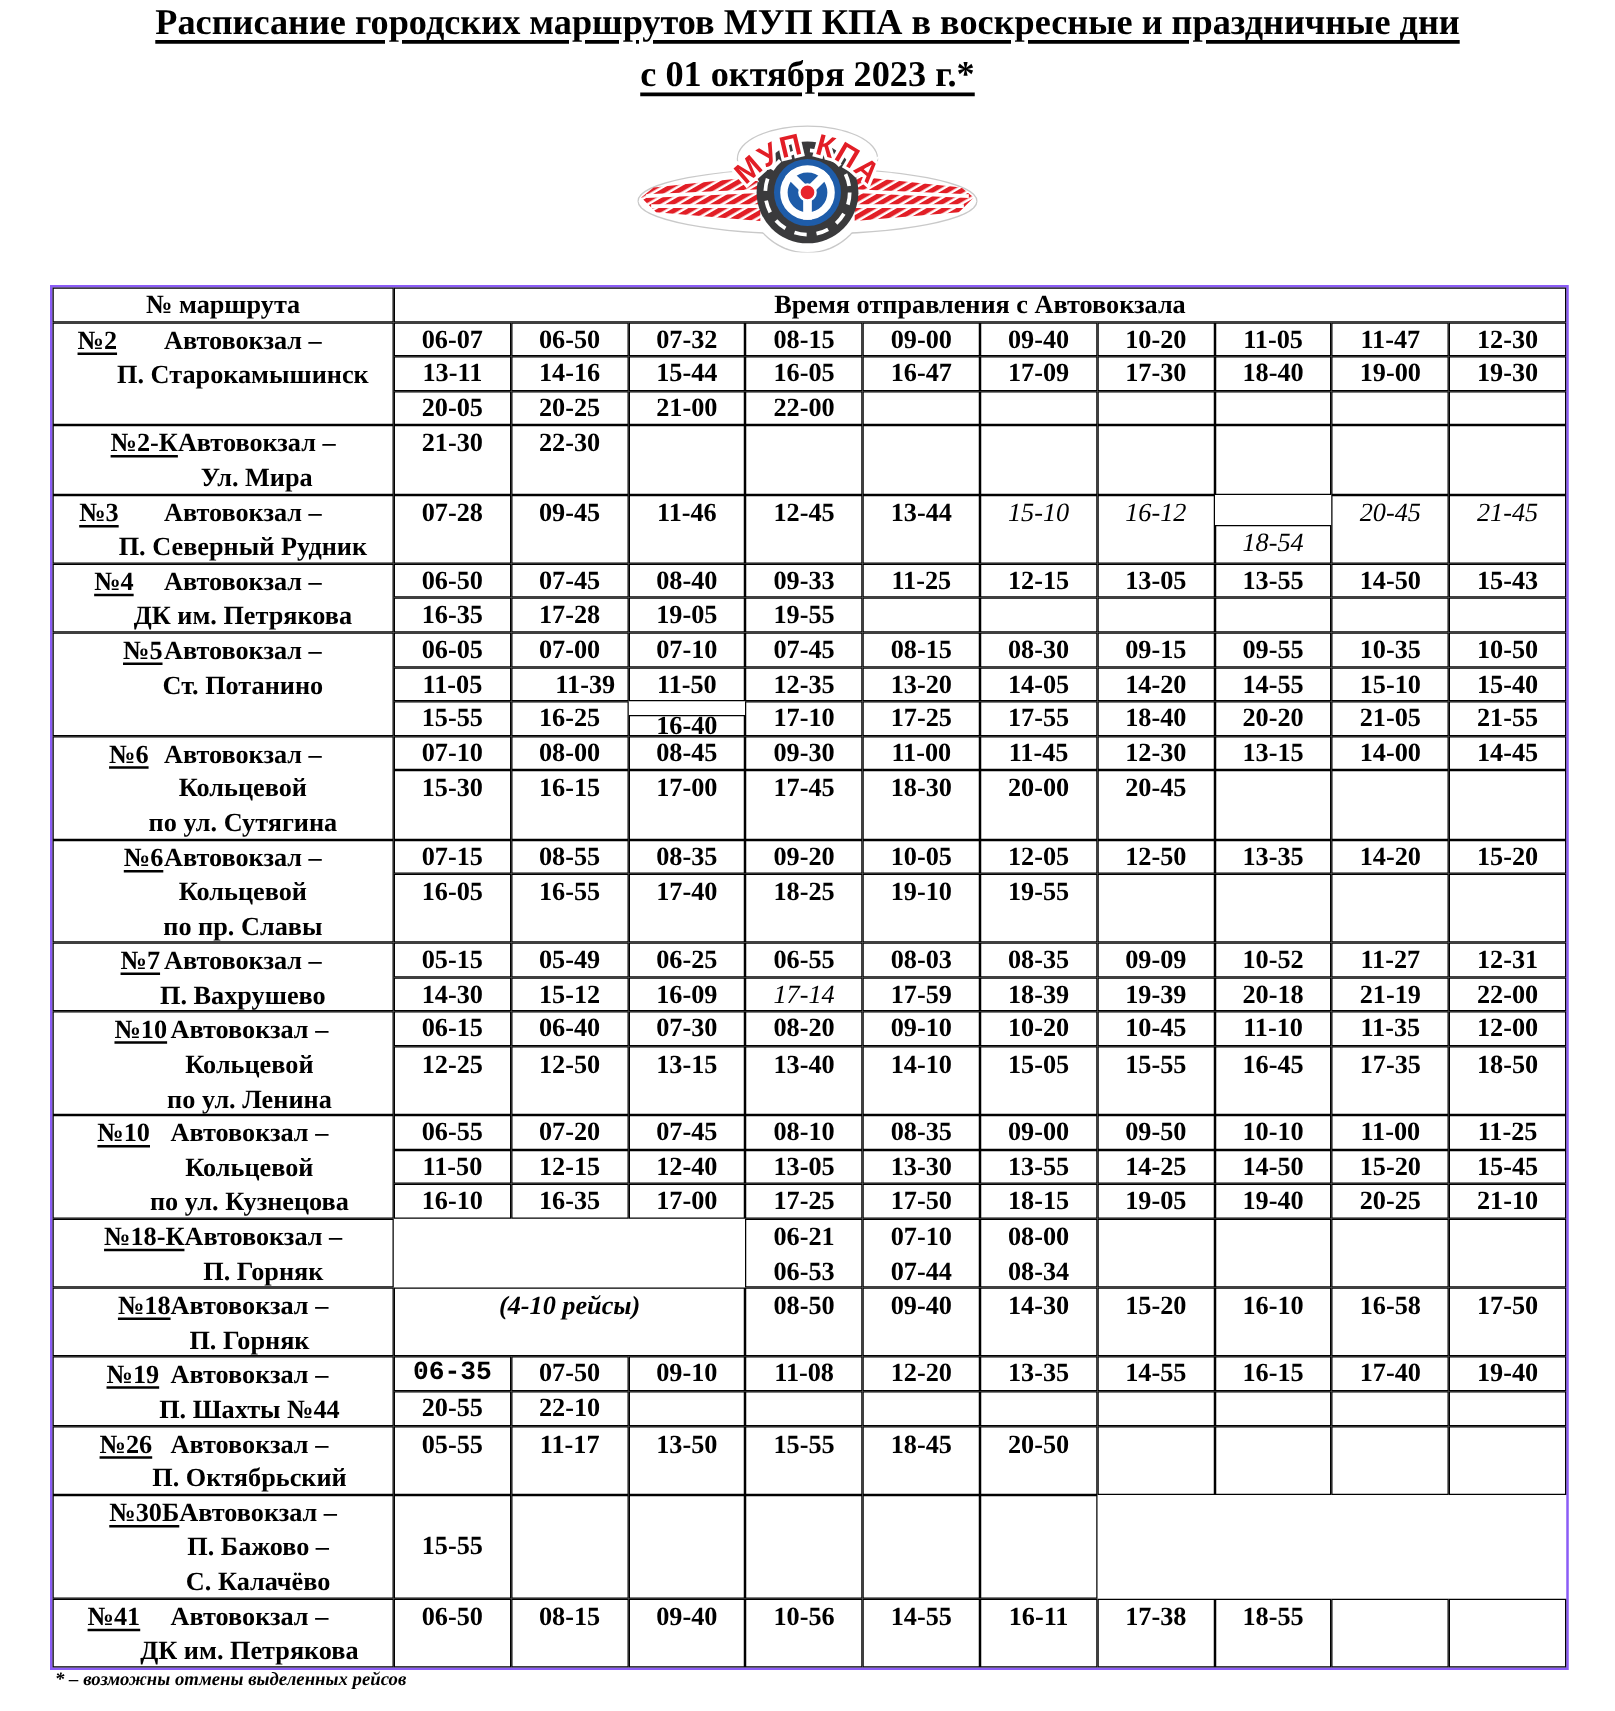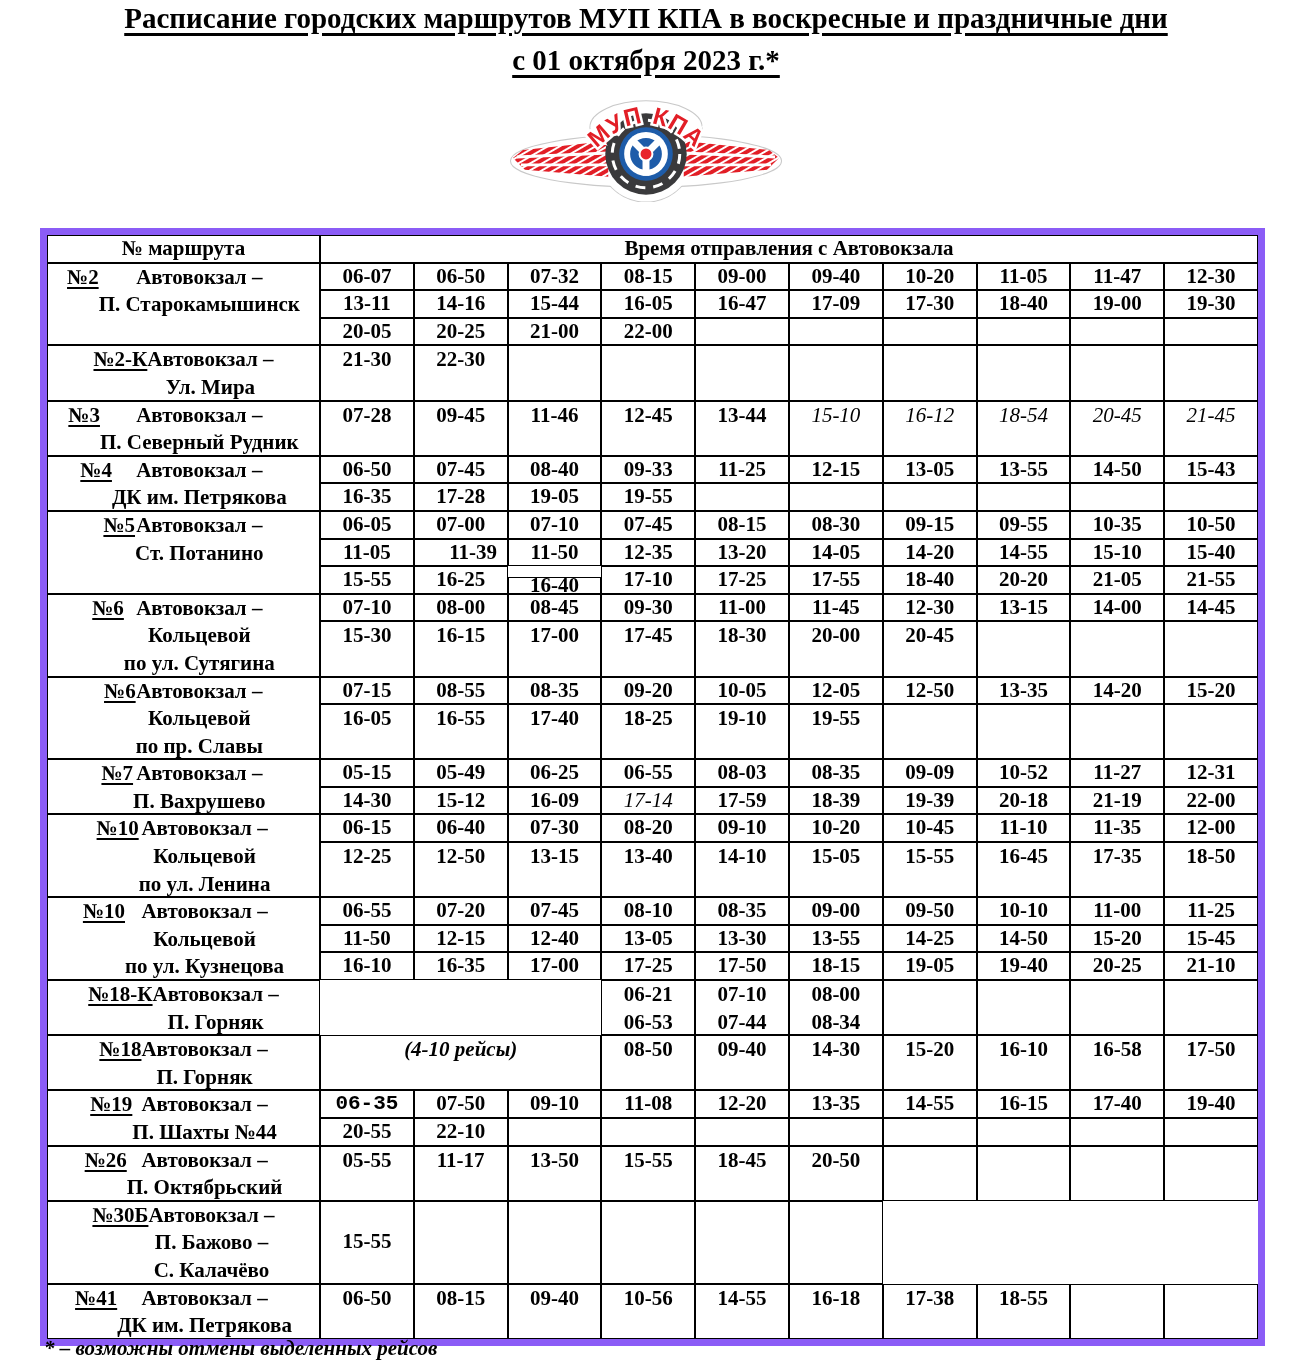--- a/index.html
+++ b/index.html
@@ -14,37 +14,37 @@
   }
   .subtitle{
     position:absolute;top:44px;left:0;width:100%;margin:0;text-align:center;
     font-size:29px;font-weight:bold;
     text-decoration:underline;text-decoration-thickness:2.5px;text-underline-offset:5px;
   }
   .logo-wrap{position:absolute;top:94px;left:50%;transform:translateX(-50%);width:278px;height:108px;}
   .sched{
     position:absolute;top:228px;left:40px;background:#fff;
     display:grid;grid-template-columns:273px repeat(10,93.8px);grid-auto-rows:27.6px;
-    border:7px solid #8b5cf6;
+    border:2px solid #8b5cf6;
   }
   .cell{
     box-sizing:border-box;border:1px solid #000;
     display:flex;align-items:center;justify-content:center;
     font-size:21px;font-weight:bold;line-height:27.6px;text-align:center;
     overflow:hidden;padding:0 2px;
   }
   .cell.top{align-items:flex-start;}
   .cell.name{align-items:flex-start;}
   .cell.head{font-size:21px;}
   .cell.ital{font-weight:normal;font-style:italic;}
   .cell.label{font-style:italic;}
   .u{text-decoration:underline;text-decoration-thickness:2px;text-underline-offset:3px;}
   .footnote{
     position:absolute;top:1336px;left:44px;
-    font-size:21px;font-weight:bold;font-style:italic;
+    font-size:15px;font-weight:bold;font-style:italic;
   }
 </style>
 </head>
 <body>
 
 <h1 class="title">Расписание городских маршрутов МУП КПА в воскресные и праздничные дни</h1>
 <h2 class="subtitle">с 01 октября 2023 г.*</h2>
 
 <div class="logo-wrap">
   <svg viewBox="0 0 280 106" width="278" height="108">
@@ -143,21 +143,21 @@
     <div class="cell top" style="grid-area: 5 / 10 / span 2 / span 1;"></div>
     <div class="cell top" style="grid-area: 5 / 11 / span 2 / span 1;"></div>
     <div class="cell name" style="grid-area: 7 / 1 / span 2 / span 1;"><span class="u">№3</span> Автовокзал –<br>П. Северный Рудник</div>
     <div class="cell top" style="grid-area: 7 / 2 / span 2 / span 1;">07-28</div>
     <div class="cell top" style="grid-area: 7 / 3 / span 2 / span 1;">09-45</div>
     <div class="cell top" style="grid-area: 7 / 4 / span 2 / span 1;">11-46</div>
     <div class="cell top" style="grid-area: 7 / 5 / span 2 / span 1;">12-45</div>
     <div class="cell top" style="grid-area: 7 / 6 / span 2 / span 1;">13-44</div>
     <div class="cell top ital" style="grid-area: 7 / 7 / span 2 / span 1;">15-10</div>
     <div class="cell top ital" style="grid-area: 7 / 8 / span 2 / span 1;">16-12</div>
-    <div class="cell top ital" style="grid-area: 7 / 9 / span 2 / span 1;">18-54</div>
+    <div class="cell top ital" style="grid-area: 7 / 9 / span 2 / span 1; margin-top: 24px;">18-54</div>
     <div class="cell top ital" style="grid-area: 7 / 10 / span 2 / span 1;">20-45</div>
     <div class="cell top ital" style="grid-area: 7 / 11 / span 2 / span 1;">21-45</div>
     <div class="cell name" style="grid-area: 9 / 1 / span 2 / span 1;"><span class="u">№4</span> Автовокзал –<br>ДК им. Петрякова</div>
     <div class="cell" style="grid-area: 9 / 2 / span 1 / span 1;">06-50</div>
     <div class="cell" style="grid-area: 9 / 3 / span 1 / span 1;">07-45</div>
     <div class="cell" style="grid-area: 9 / 4 / span 1 / span 1;">08-40</div>
     <div class="cell" style="grid-area: 9 / 5 / span 1 / span 1;">09-33</div>
     <div class="cell" style="grid-area: 9 / 6 / span 1 / span 1;">11-25</div>
     <div class="cell" style="grid-area: 9 / 7 / span 1 / span 1;">12-15</div>
     <div class="cell" style="grid-area: 9 / 8 / span 1 / span 1;">13-05</div>
@@ -375,20 +375,20 @@
     <div class="cell" style="grid-area: 36 / 4 / span 3 / span 1;"></div>
     <div class="cell" style="grid-area: 36 / 5 / span 3 / span 1;"></div>
     <div class="cell" style="grid-area: 36 / 6 / span 3 / span 1;"></div>
     <div class="cell" style="grid-area: 36 / 7 / span 3 / span 1;"></div>
     <div class="cell name" style="grid-area: 39 / 1 / span 2 / span 1;"><span class="u">№41</span> Автовокзал –<br>ДК им. Петрякова</div>
     <div class="cell top" style="grid-area: 39 / 2 / span 2 / span 1;">06-50</div>
     <div class="cell top" style="grid-area: 39 / 3 / span 2 / span 1;">08-15</div>
     <div class="cell top" style="grid-area: 39 / 4 / span 2 / span 1;">09-40</div>
     <div class="cell top" style="grid-area: 39 / 5 / span 2 / span 1;">10-56</div>
     <div class="cell top" style="grid-area: 39 / 6 / span 2 / span 1;">14-55</div>
-    <div class="cell top" style="grid-area: 39 / 7 / span 2 / span 1;">16-18</div>
+    <div class="cell top" style="grid-area: 39 / 7 / span 2 / span 1;">16-11</div>
     <div class="cell top" style="grid-area: 39 / 8 / span 2 / span 1;">17-38</div>
     <div class="cell top" style="grid-area: 39 / 9 / span 2 / span 1;">18-55</div>
     <div class="cell top" style="grid-area: 39 / 10 / span 2 / span 1;"></div>
     <div class="cell top" style="grid-area: 39 / 11 / span 2 / span 1;"></div>
   </div>
 
 <div class="footnote">* – возможны отмены выделенных рейсов</div>
 
 </body></html>

